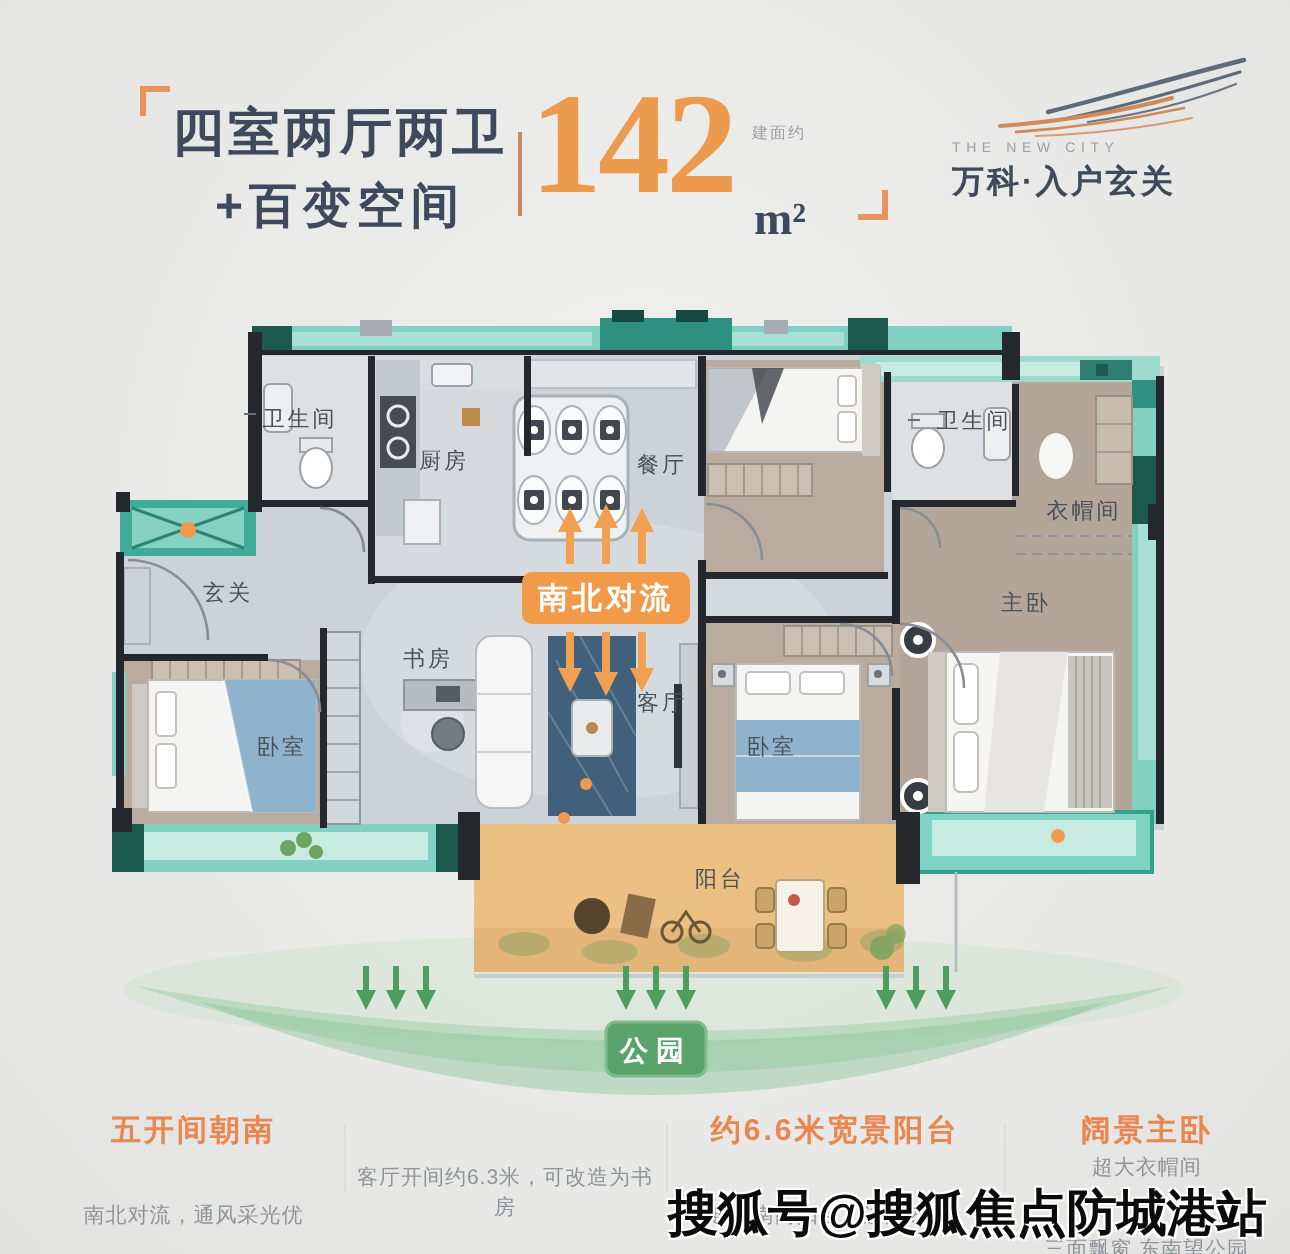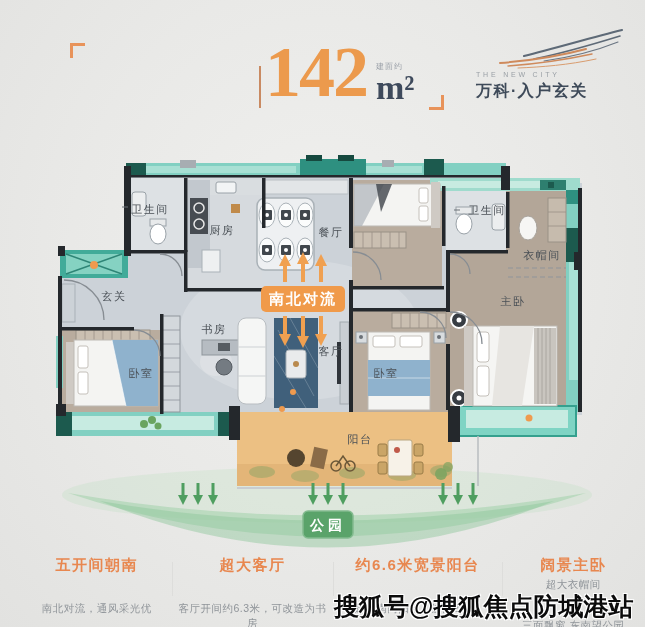--- a/index.html
+++ b/index.html
@@ -14,24 +14,24 @@
   .bracket-tl { left:70px; top:43px; width:15px; height:15px;
     border-left:3px solid #e8935a; border-top:3px solid #e8935a; }
   .bracket-br { left:429px; top:95px; width:15px; height:15px;
     border-right:3px solid #e8935a; border-bottom:3px solid #e8935a; }
   .title-block { left:86px; top:49px; width:168px; text-align:center; color:#3e4a5c; }
   .title-line1 { font-size:26px; font-weight:700; letter-spacing:2px; }
   .title-line2 { font-size:24px; font-weight:700; letter-spacing:3px; margin-top:3px; }
   .area-divider { left:259px; top:66px; width:2px; height:42px; background:#c98a62; }
   .area-value { left:265px; top:36px; font-family:Liberation Serif, serif;
     font-size:72px; font-weight:700; color:#ec9a4d; line-height:1; letter-spacing:-2px; }
-  .area-unit-block { left:376px; top:61px; }
+  .area-unit-block { left:376px; top:61px;text-align:right; }
   .area-note { font-size:8px; color:#9aa0a8; letter-spacing:1px; }
-  .area-unit { font-family:"Liberation Serif", serif; font-size:34px; font-weight:700;
-    color:#3e4a5c; line-height:0.95; }
+  .area-unit { font-family:"Liberation Serif", serif; font-size:23px; font-weight:700;
+    color:#3e4a5c; line-height:0.95;margin-top:27px; }
 
   
   .logo { left:476px; top:28px; width:156px; }
   .logo-swoosh { display:block; margin-left:18px; }
   .logo-en { font-size:7px; letter-spacing:2.8px; color:#9aa0a6; margin-top:1px; }
   .logo-cn { font-size:16px; font-weight:700; color:#3e4a59; letter-spacing:1.5px; margin-top:3px; }
 
   
   .callout { left:46px; top:132px; }
   .callout-title { font-size:15px; font-weight:700; color:#e8874f; letter-spacing:3px; }
@@ -367,20 +367,24 @@
         <polygon points="468,495 478,495 473,505"></polygon>
     </g>
 
     <g>
       <rect x="303" y="511" width="50" height="27" rx="5" fill="#5aa36a" stroke="#83bb8f" stroke-width="1.5"></rect>
       <text x="328" y="530" text-anchor="middle" font-size="14" font-weight="bold" fill="#ffffff" letter-spacing="4">公园</text>
     </g>
   </svg>
 
   <div class="bracket-tl"></div>
+  <div class="title-block">
+    <div class="title-line1">四室两厅两卫</div>
+    <div class="title-line2">+百变空间</div>
+  </div>
   <div class="area-divider"></div>
   <div class="area-value">142</div>
   <div class="area-unit-block">
     <div class="area-note">建面约</div>
     <div class="area-unit">m²</div>
   </div>
   <div class="bracket-br"></div>
 
   <div class="logo">
     <svg class="logo-swoosh" width="132" height="42" viewBox="0 0 132 42">
@@ -395,21 +399,20 @@
     <div class="logo-cn">万科·入户玄关</div>
   </div>
 
 
   <div class="features">
     <div class="feat">
       <div class="feat-title">五开间朝南</div>
       <div class="feat-sub">南北对流，通风采光优</div>
     </div>
     <div class="feat">
-      <div class="feat-title">超大客厅</div>
       <div class="feat-sub">客厅开间约6.3米，可改造为书房</div>
     </div>
     <div class="feat">
       <div class="feat-title">约6.6米宽景阳台</div>
       <div class="feat-sub">超大南向阳台，进深2.4米</div>
     </div>
     <div class="feat">
       <div class="feat-title">阔景主卧</div>
       <div class="feat-sub" style="margin-top:2px;">超大衣帽间</div>
       <div class="feat-sub">三面飘窗 东南望公园</div>

